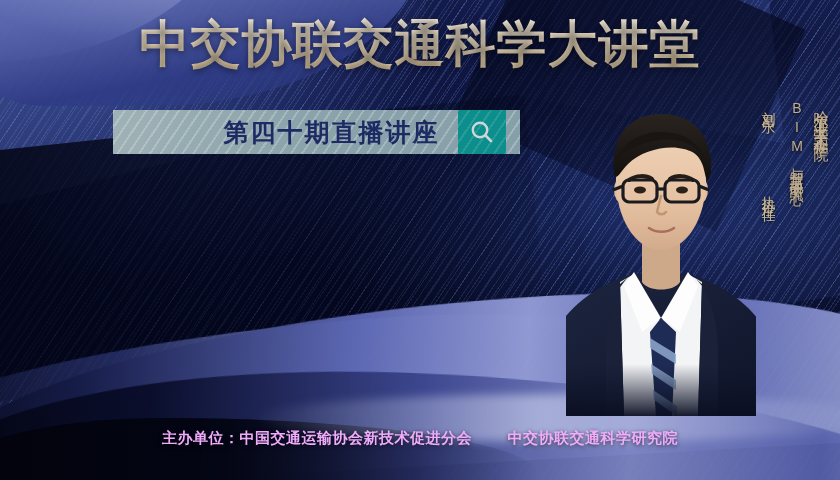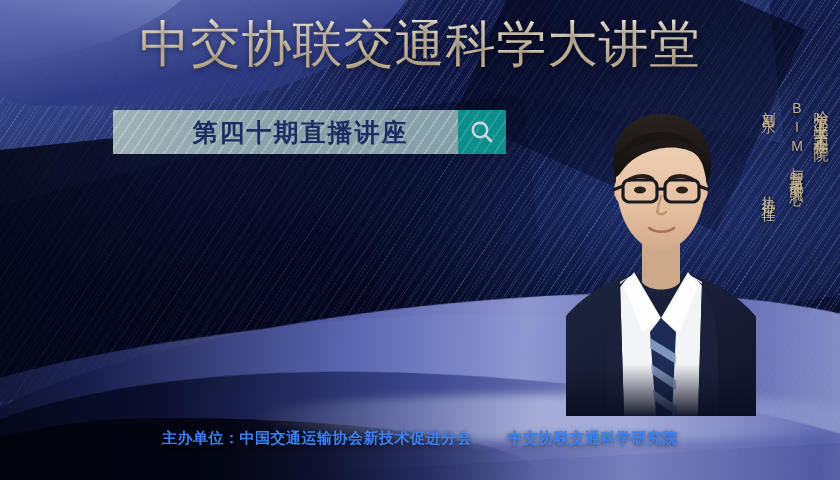--- a/index.html
+++ b/index.html
@@ -124,37 +124,37 @@
     border-radius: 50%;
     filter: blur(5px);
   }
 
   
   .main-title {
     position: absolute;
     left: 0; right: 0; top: 16px;
     text-align: center;
     font-size: 50px;
-    font-weight: normal;
+    font-weight: bold;
     letter-spacing: 1px;
     line-height: 1.12;
     color: #ecdcc0;
     background: linear-gradient(180deg, #fbf2e2 0%, #f0e0c4 48%, #d8c19a 100%);
     -webkit-background-clip: text;
     background-clip: text;
     -webkit-text-fill-color: transparent;
     text-shadow: 0 2px 6px rgba(0,0,0,.45);
     z-index: 6;
   }
 
   
   .sub-bar {
     position: absolute;
     left: 113px; top: 110px;
-    width: 345px; height: 44px;
+    width: 407px; height: 44px;
     display: flex; align-items: center; justify-content: center;
     background: linear-gradient(100deg, #9fb2b6 0%, #8ba3ab 45%, #86a0a9 100%);
     z-index: 7;
     overflow: hidden;
   }
   .sub-bar::after {
     content: "";
     position: absolute; inset: 0;
     background: repeating-linear-gradient(-56deg,
       rgba(255,255,255,.22) 0px, rgba(255,255,255,.22) 2px,
@@ -277,21 +277,21 @@
     color: #cdbb98;
   }
 
   
   .footer {
     position: absolute;
     left: 0; right: 0; bottom: 32px;
     text-align: center;
     font-size: 15px;
     font-weight: bold;
-    color: #3b82f6;
+    color: #f0abfc;
     letter-spacing: 0.5px;
     z-index: 9;
     text-shadow: 0 1px 4px rgba(0,0,0,.65);
   }
   .footer .gap { display: inline-block; width: 26px; }
 </style>
 </head>
 <body>
 
 <div id="poster">

